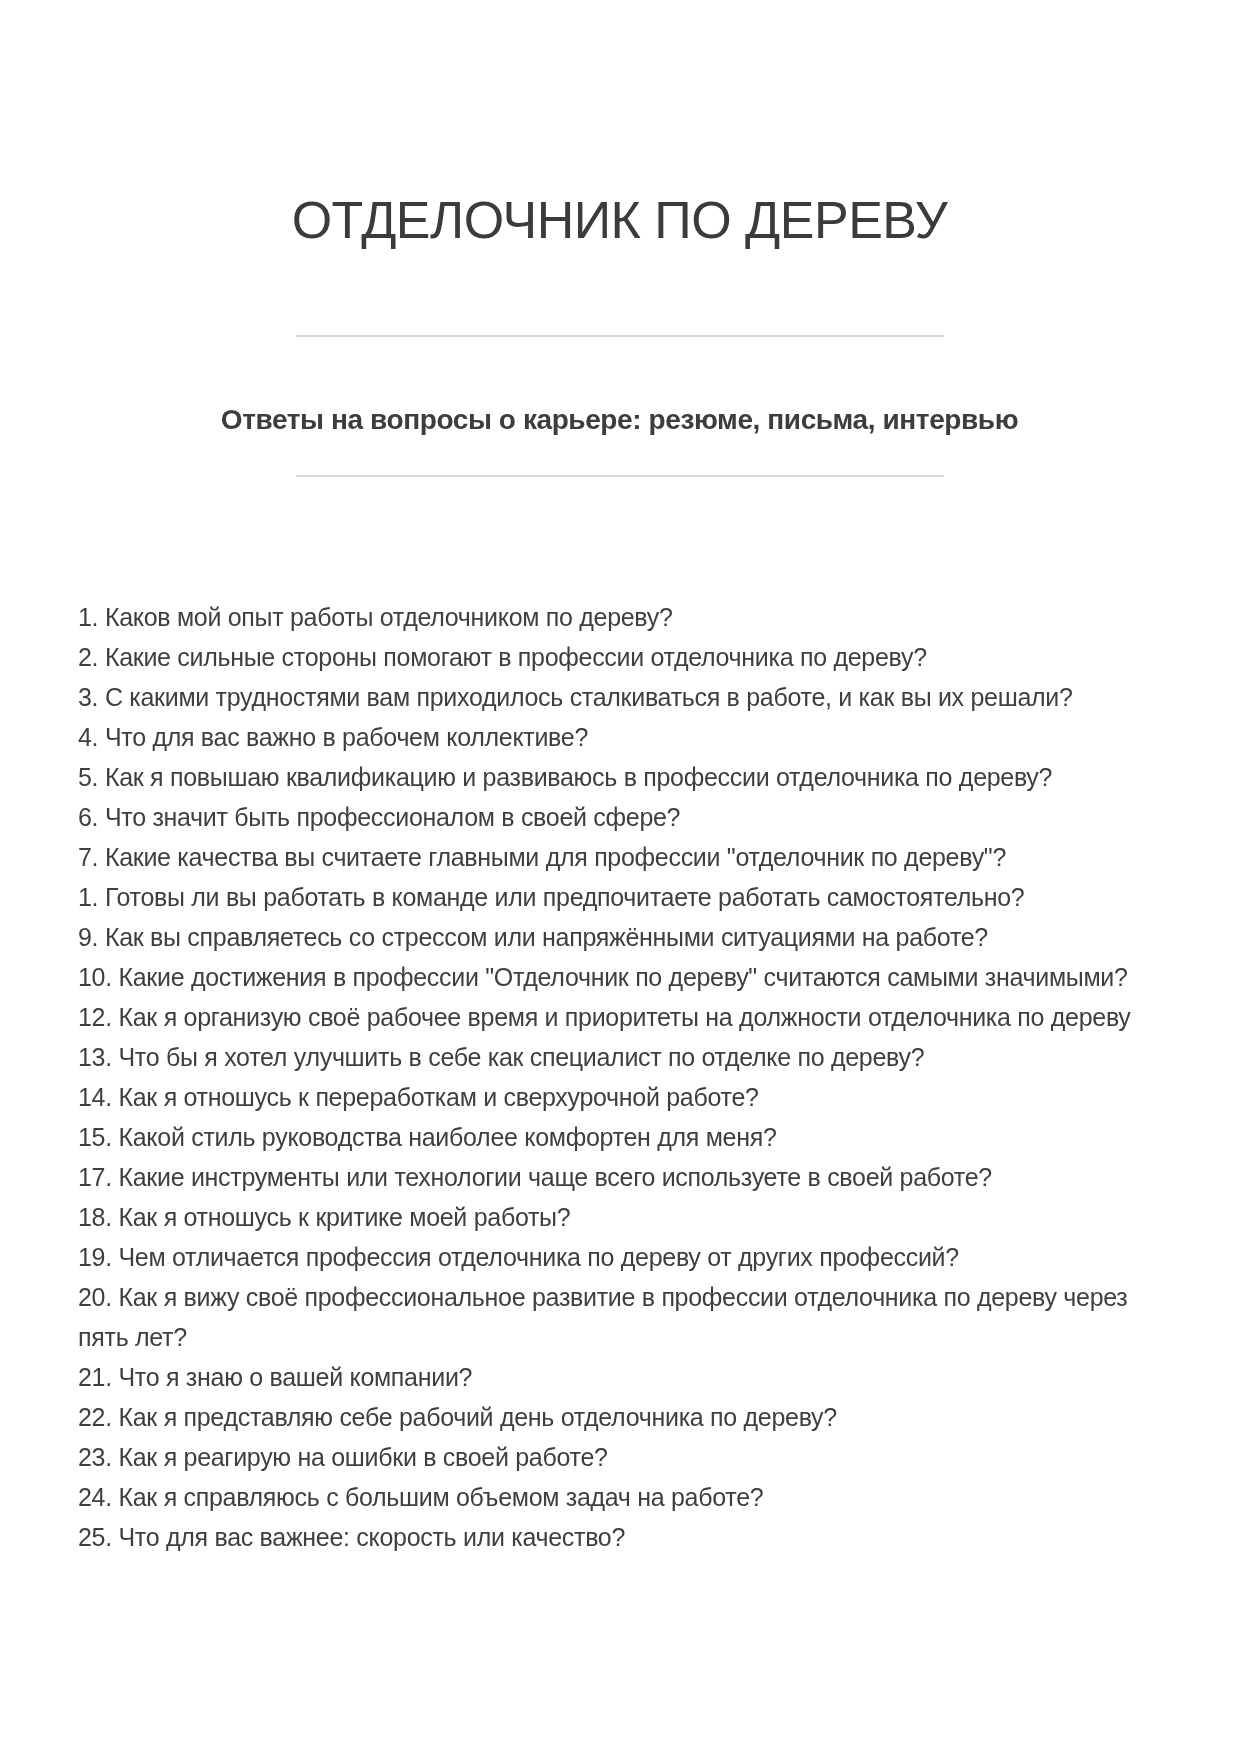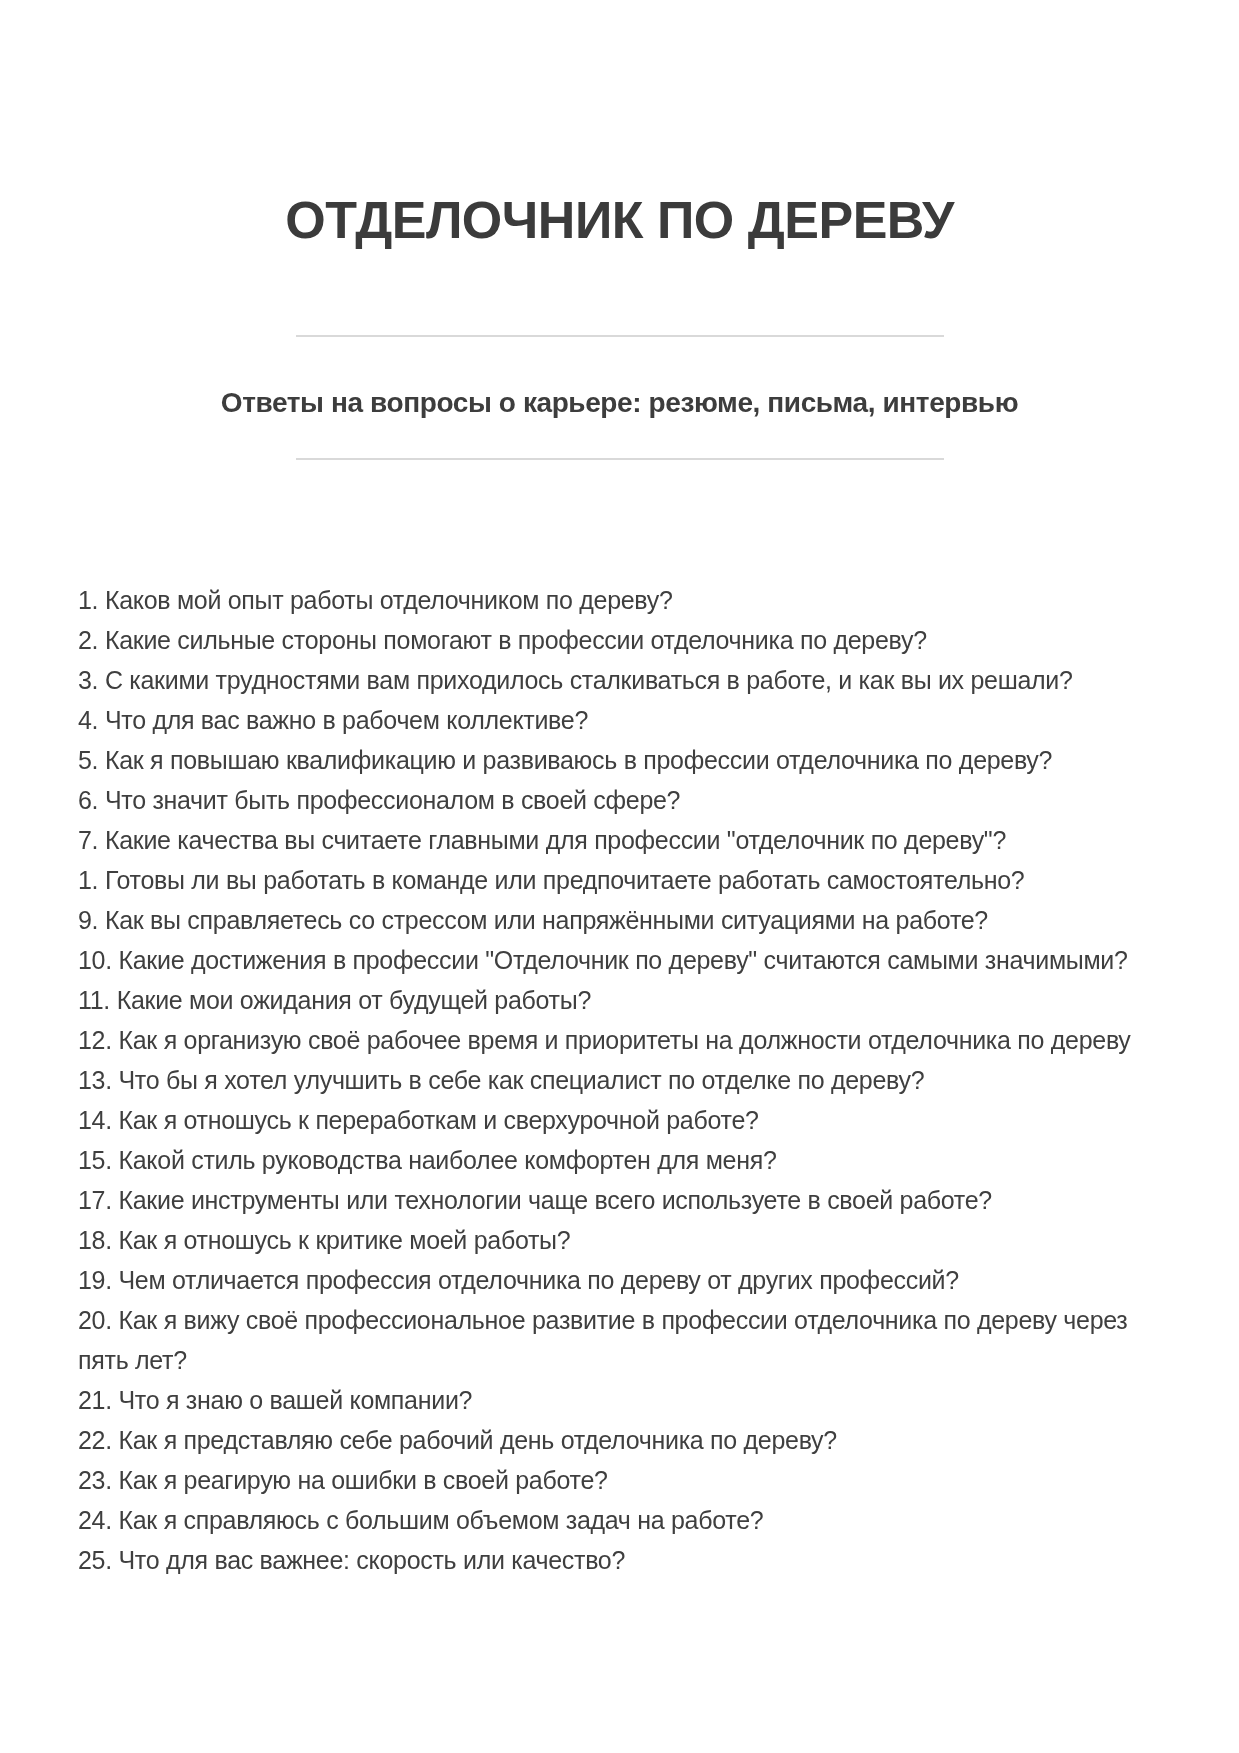--- a/index.html
+++ b/index.html
@@ -13,34 +13,34 @@
     height: 1753px;
     background: #ffffff;
     overflow: hidden;
     font-family: "Liberation Sans", sans-serif;
   }
   .doc-title {
     margin: 190px auto 0 auto;
     text-align: center;
     font-size: 52px;
     line-height: 60px;
-    font-weight: bold;
+    font-weight: normal;
     letter-spacing: -0.5px;
     color: #3b3b3b;
   }
   .divider {
     width: 648px;
     margin: 0 auto;
     border: none;
     border-top: 2px solid #d9d9d9;
   }
   .divider-1 { margin-top: 85px; }
   .divider-2 { margin-top: 34px; }
   .doc-subtitle {
-    margin: 45px auto 0 auto;
+    margin: 62px auto 0 auto;
     text-align: center;
     font-size: 28px;
     line-height: 42px;
     font-weight: bold;
     letter-spacing: -0.4px;
     color: #3d3d3d;
   }
   .questions {
     margin: 120px 0 0 78px;
     width: 1092px;
@@ -73,21 +73,20 @@
     <li class="question-item">1. Каков мой опыт работы отделочником по дереву?</li>
     <li class="question-item">2. Какие сильные стороны помогают в профессии отделочника по дереву?</li>
     <li class="question-item">3. С какими трудностями вам приходилось сталкиваться в работе, и как вы их решали?</li>
     <li class="question-item">4. Что для вас важно в рабочем коллективе?</li>
     <li class="question-item">5. Как я повышаю квалификацию и развиваюсь в профессии отделочника по дереву?</li>
     <li class="question-item">6. Что значит быть профессионалом в своей сфере?</li>
     <li class="question-item">7. Какие качества вы считаете главными для профессии "отделочник по дереву"?</li>
     <li class="question-item">1. Готовы ли вы работать в команде или предпочитаете работать самостоятельно?</li>
     <li class="question-item">9. Как вы справляетесь со стрессом или напряжёнными ситуациями на работе?</li>
     <li class="question-item">10. Какие достижения в профессии "Отделочник по дереву" считаются самыми значимыми?</li>
-    <li class="question-item">11. Какие мои ожидания от будущей работы?</li>
     <li class="question-item">12. Как я организую своё рабочее время и приоритеты на должности отделочника по дереву</li>
     <li class="question-item">13. Что бы я хотел улучшить в себе как специалист по отделке по дереву?</li>
     <li class="question-item">14. Как я отношусь к переработкам и сверхурочной работе?</li>
     <li class="question-item">15. Какой стиль руководства наиболее комфортен для меня?</li>
     <li class="question-item">17. Какие инструменты или технологии чаще всего используете в своей работе?</li>
     <li class="question-item">18. Как я отношусь к критике моей работы?</li>
     <li class="question-item">19. Чем отличается профессия отделочника по дереву от других профессий?</li>
     <li class="question-item">20. Как я вижу своё профессиональное развитие в профессии отделочника по дереву через пять лет?</li>
     <li class="question-item">21. Что я знаю о вашей компании?</li>
     <li class="question-item">22. Как я представляю себе рабочий день отделочника по дереву?</li>

